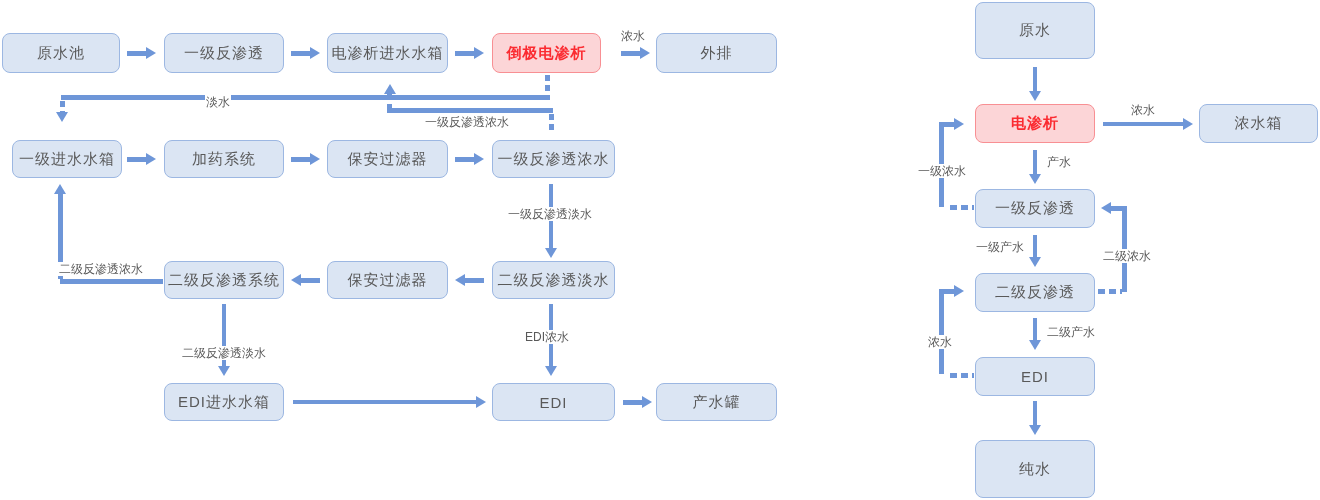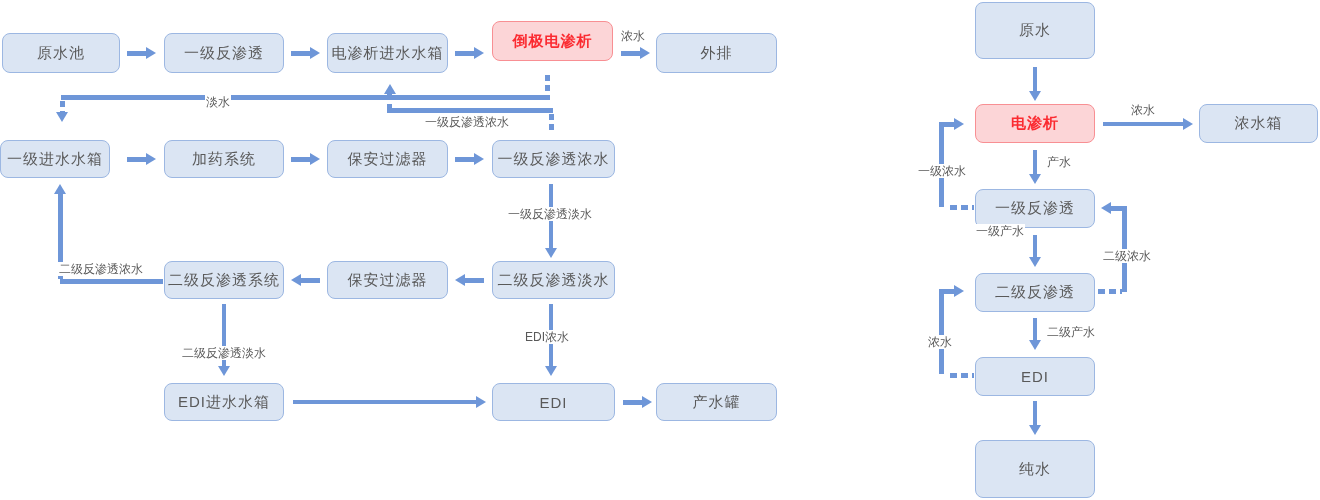--- a/index.html
+++ b/index.html
@@ -37,24 +37,24 @@
   .harrow .l{height:4px;flex:1;background:var(--flow-blue,#6e96d8);}
 </style>
 </head>
 <body>
 
 <div class="canvas">
 
   <div class="node" style="left:2px;top:33px;width:118px;height:40px">原水池</div>
   <div class="node" style="left:164px;top:33px;width:120px;height:40px">一级反渗透</div>
   <div class="node" style="left:327px;top:33px;width:121px;height:40px">电渗析进水水箱</div>
-  <div class="node red" style="left:492px;top:21px;width:121px;height:40px">倒极电渗析</div>
+  <div class="node red" style="left:492px;top:33px;width:109px;height:40px">倒极电渗析</div>
   <div class="node" style="left:656px;top:33px;width:121px;height:40px">外排</div>
 
-  <div class="node" style="left:0;top:140px;width:110px;height:38px">一级进水水箱</div>
+  <div class="node" style="left:12px;top:140px;width:110px;height:38px">一级进水水箱</div>
   <div class="node" style="left:164px;top:140px;width:120px;height:38px">加药系统</div>
   <div class="node" style="left:327px;top:140px;width:121px;height:38px">保安过滤器</div>
   <div class="node" style="left:492px;top:140px;width:123px;height:38px">一级反渗透浓水</div>
 
   <div class="node" style="left:164px;top:261px;width:120px;height:38px">二级反渗透系统</div>
   <div class="node" style="left:327px;top:261px;width:121px;height:38px">保安过滤器</div>
   <div class="node" style="left:492px;top:261px;width:123px;height:38px">二级反渗透淡水</div>
 
   <div class="node" style="left:164px;top:383px;width:120px;height:38px">EDI进水水箱</div>
   <div class="node" style="left:492px;top:383px;width:123px;height:38px">EDI</div>
@@ -157,21 +157,21 @@
     </div>
   <div class="varrow" style="left:1029px;top:150px;height:34px">
       <i class="l"></i>
       <i class="tri tri-d" style="position:static"></i>
     </div>
   <span class="flbl" style="left:1046px;top:155px">产水</span>
   <div class="varrow" style="left:1029px;top:235px;height:32px">
       <i class="l"></i>
       <i class="tri tri-d" style="position:static"></i>
     </div>
-  <span class="flbl" style="left:975px;top:224px">一级产水</span>
+  <span class="flbl" style="left:975px;top:240px">一级产水</span>
   <div class="varrow" style="left:1029px;top:318px;height:32px">
       <i class="l"></i>
       <i class="tri tri-d" style="position:static"></i>
     </div>
   <span class="flbl" style="left:1046px;top:325px">二级产水</span>
   <div class="varrow" style="left:1029px;top:401px;height:34px">
       <i class="l"></i>
       <i class="tri tri-d" style="position:static"></i>
     </div>
 

